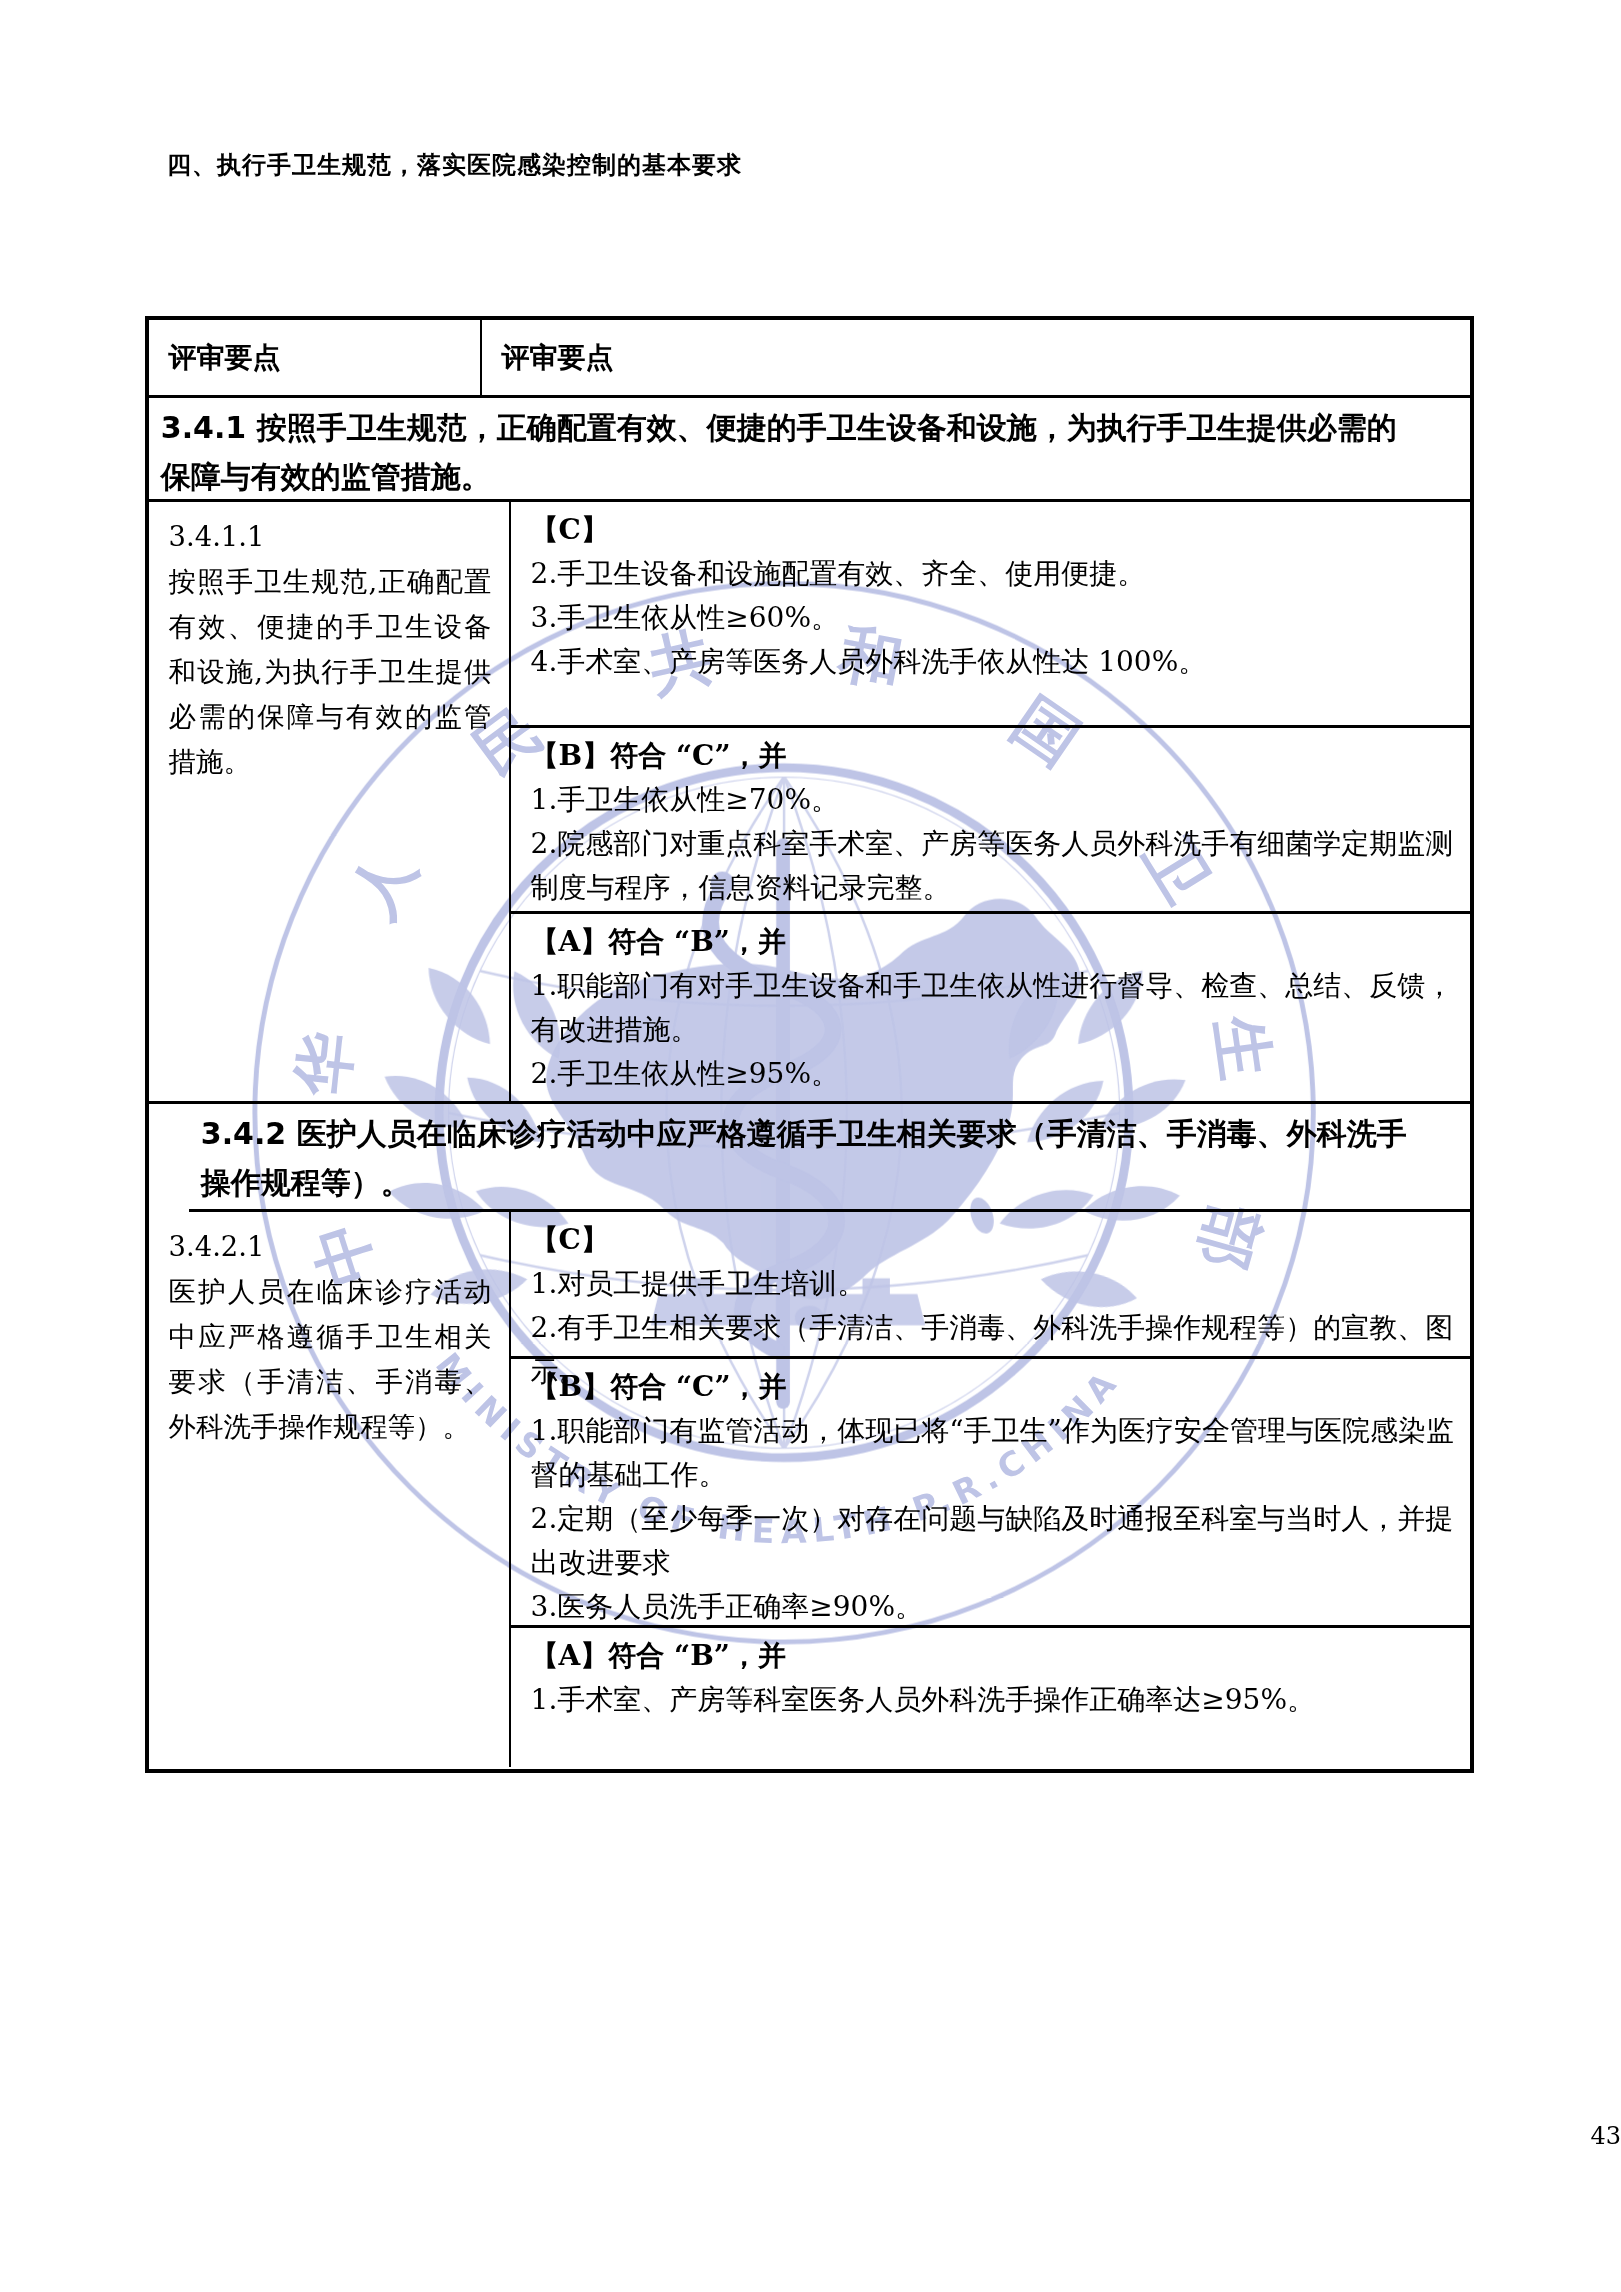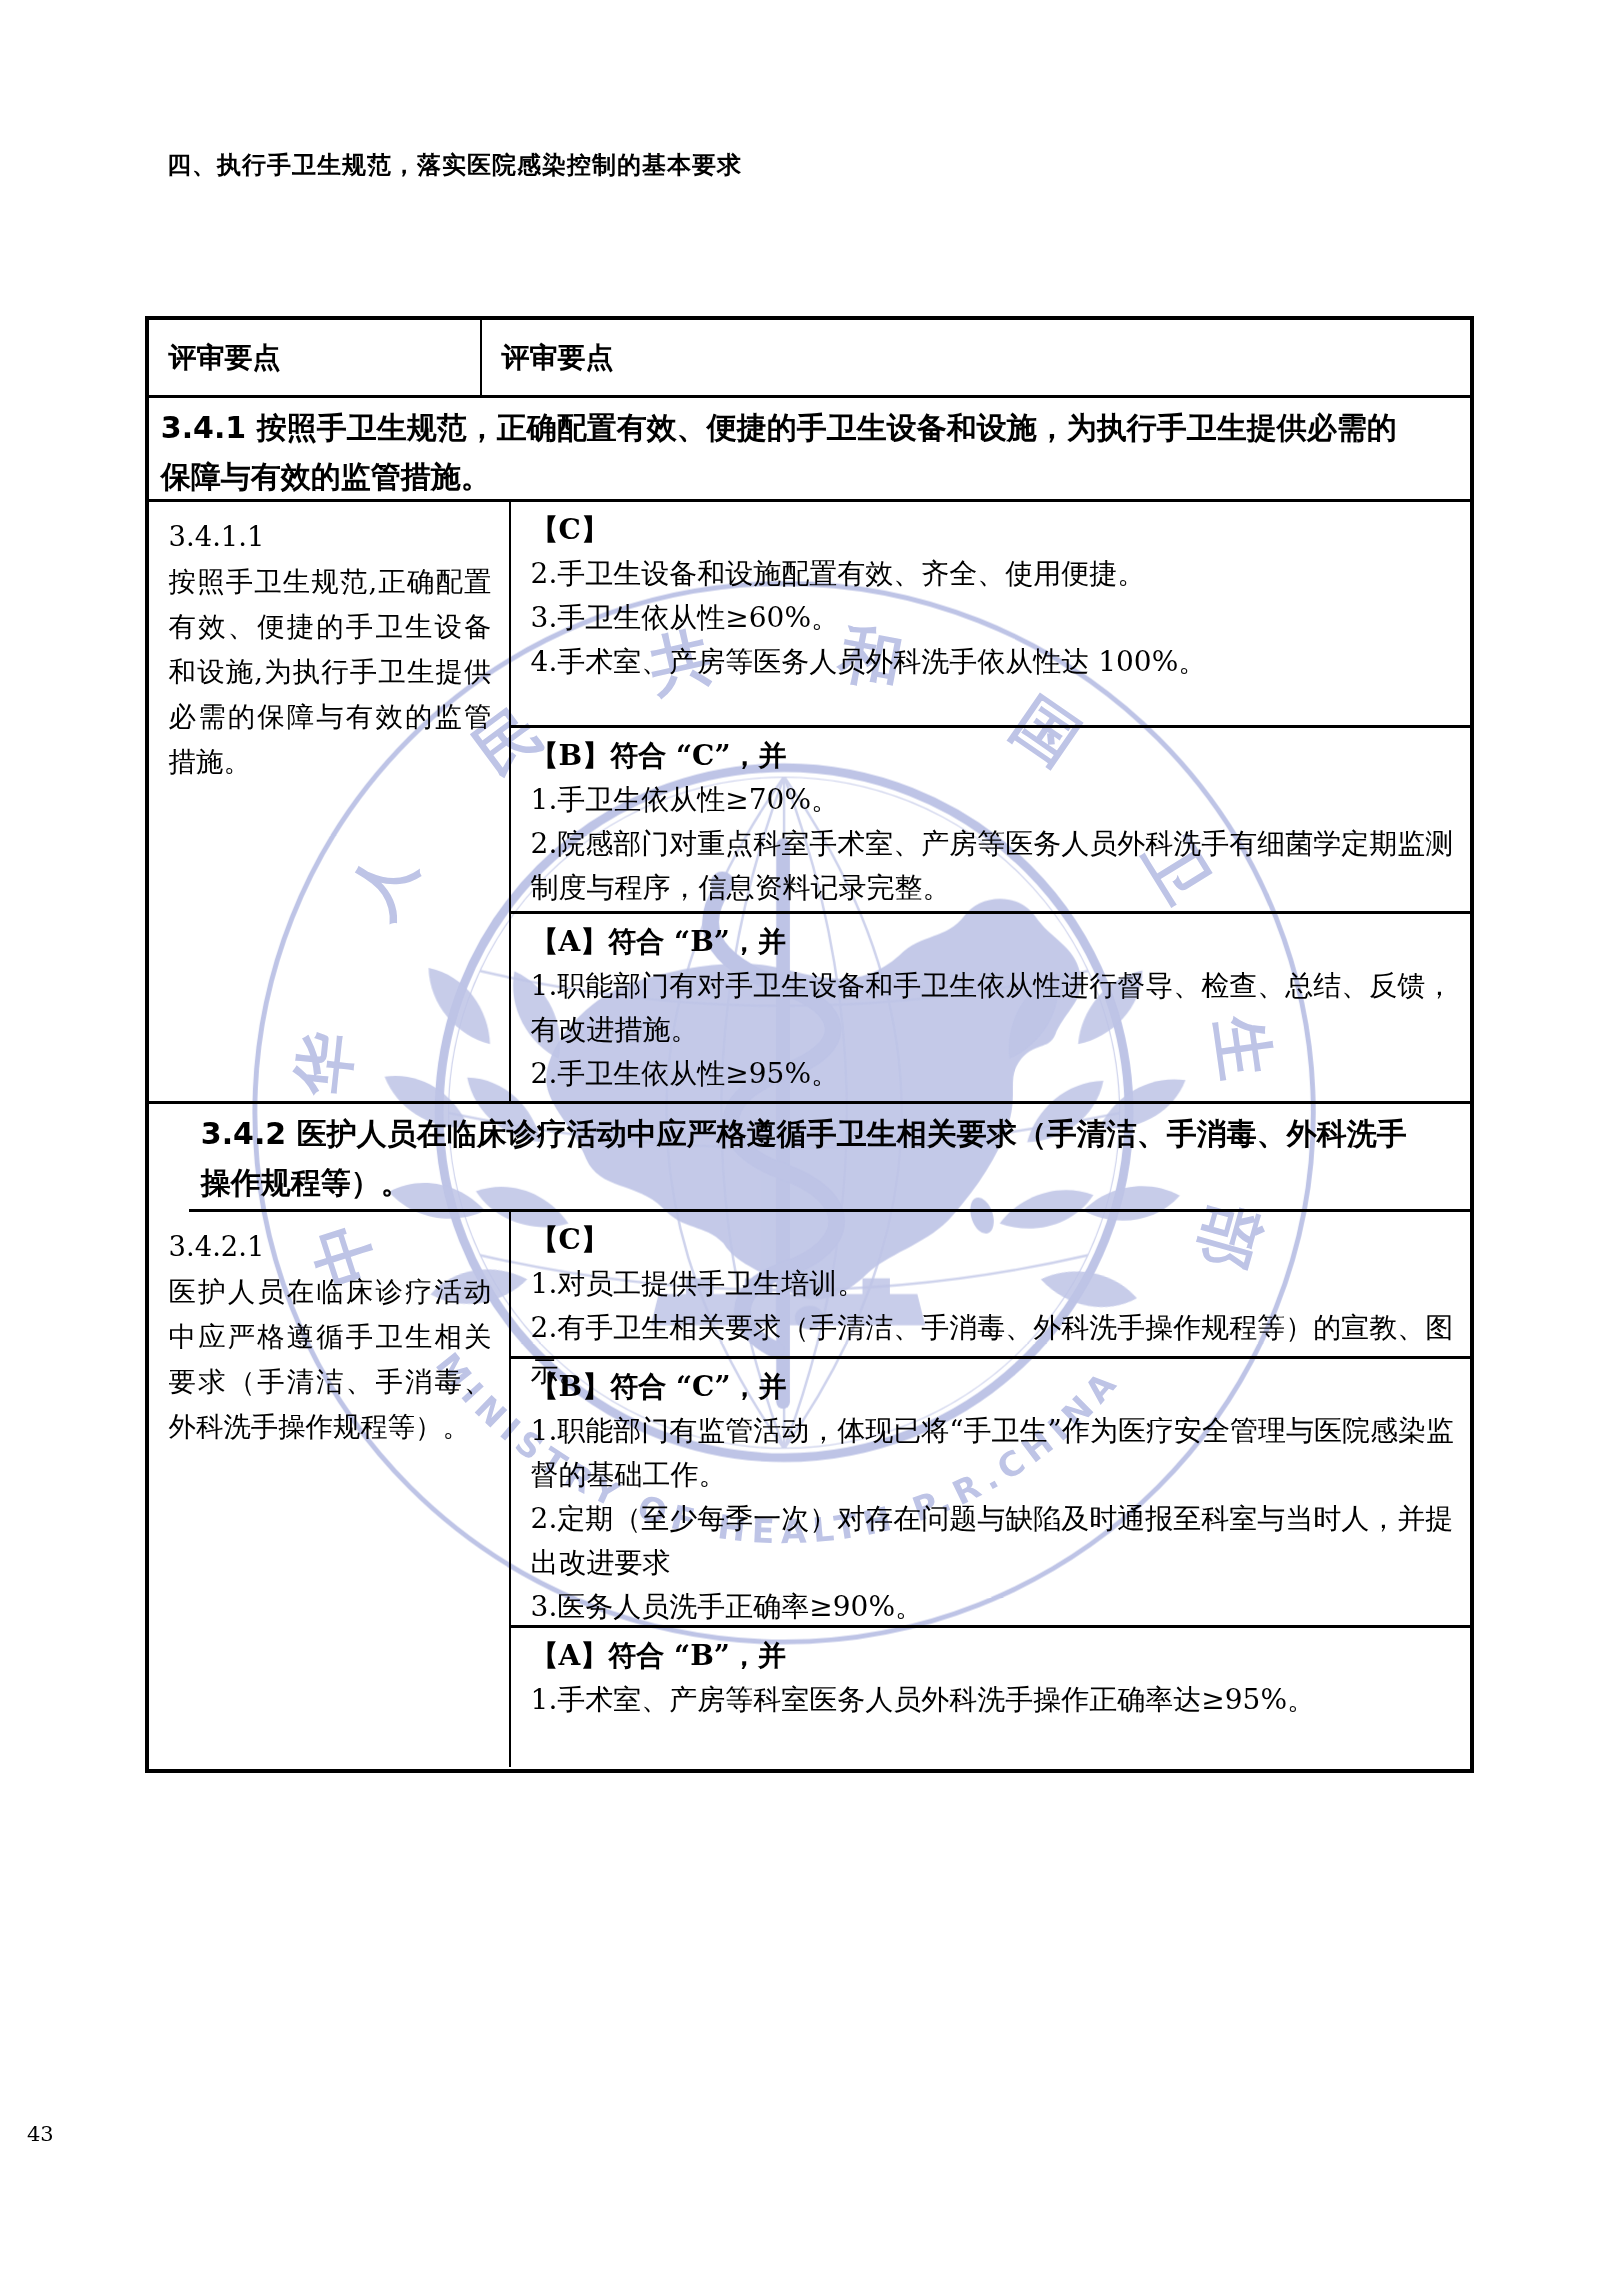--- a/index.html
+++ b/index.html
@@ -45,21 +45,21 @@
   .grades{flex:1;display:flex;flex-direction:column;}
   .grade-cell{
     box-sizing:border-box;border-bottom:3.9px solid #000;
     padding:5.9px 7.8px 0 19.6px;font-size:28px;line-height:44px;
   }
   .grade-cell.last{border-bottom:none;}
   .g1c{height:227px;} .g1b{height:186px;} .g1a{height:188px;}
   .g2c{height:147px;} .g2b{height:269px;} .g2a{height:139px;}
   .ghead{font-weight:bold;}
   .pagenum{
-    position:absolute;left:0;right:0;top:2122px;text-align:left;font-size:21px;margin-left:27px;
+    position:absolute;left:0;right:0;top:2122px;text-align:right;font-size:24px;margin-left:27px;
   }
 </style>
 </head>
 <body>
 
 <div class="page">
 
   <svg class="wm" width="1621" height="2293" viewBox="0 0 1654 2339">
     <defs>
       <clipPath id="globeclip">

